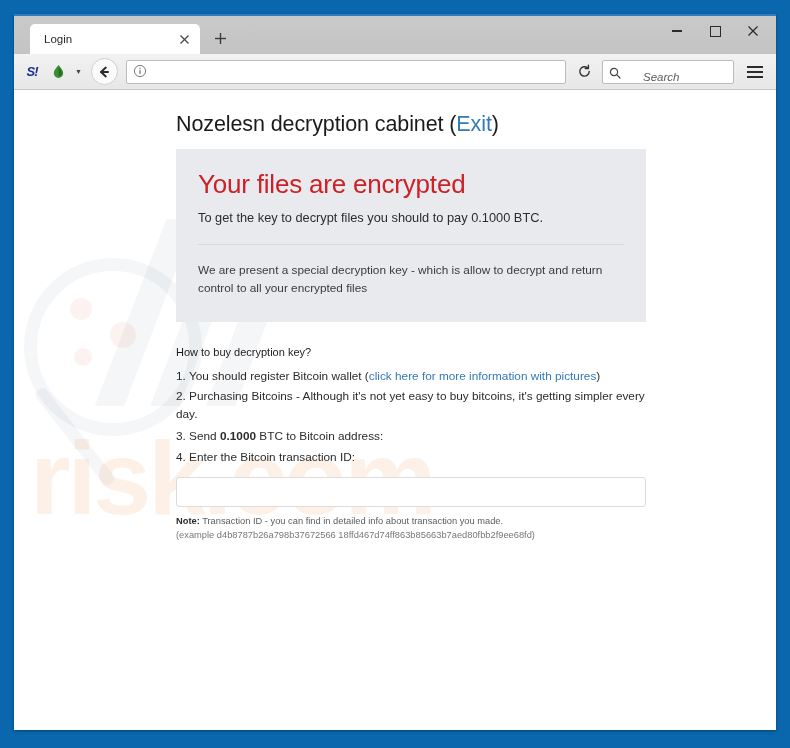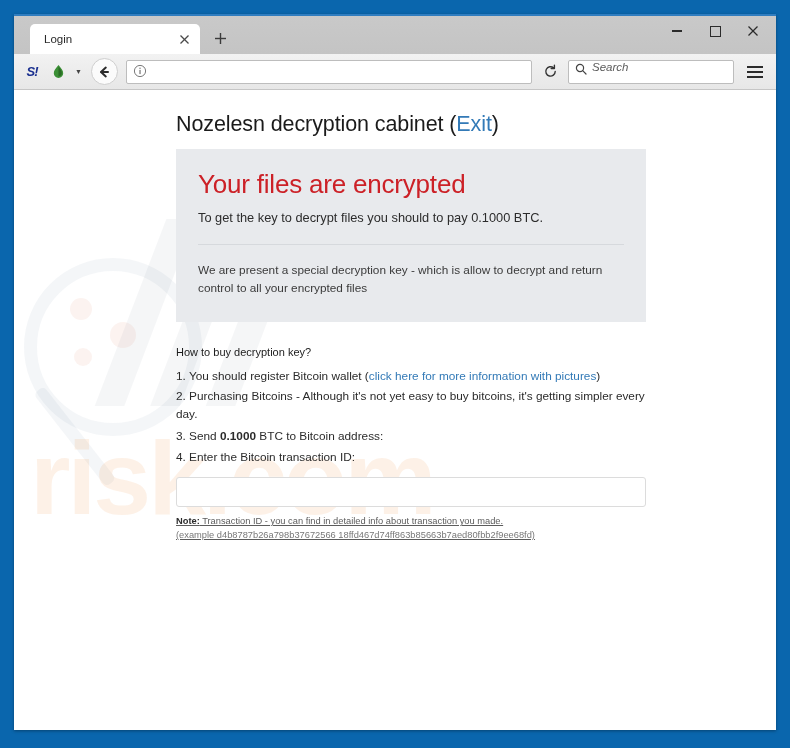--- a/index.html
+++ b/index.html
@@ -169,30 +169,30 @@
     white-space: nowrap;
     overflow: hidden;
   }
   .reload-btn {
     width: 24px; height: 24px;
     display: flex; align-items: center; justify-content: center;
     cursor: pointer;
     color: #333;
   }
   .searchbar {
-    width: 166px;
+    width: 132px;
     height: 24px;
     background: #ffffff;
     border: 1px solid #bdbdbd;
     border-radius: 2px;
     display: flex;
-    align-items: flex-start;
+    align-items: flex-end;
     padding: 0 6px;
     box-sizing: border-box;
-    gap: 5px;
+    gap: 22px;
   }
   .search-placeholder {
     font-size: 11.5px;
     font-style: italic;
     color: #5a5a5a;
   }
   .hamburger {
     width: 26px; height: 24px;
     display: flex; flex-direction: column; justify-content: center;
     align-items: center;
@@ -375,21 +375,20 @@
     padding: 0 8px;
     font-family: "Liberation Sans", sans-serif;
     color: #333;
     outline: none;
   }
   .note {
     font-size: 9.3px;
     color: #5c5c5c;
     line-height: 1.5;
     margin: 8px 0 0 0;
-    text-decoration: underline;
   }
   .note b { color: #2b2b2b; }
   .note .example { color: #777; }
 </style>
 </head>
 <body>
 
 <div class="window-frame">
   <div class="browser-window">
 

